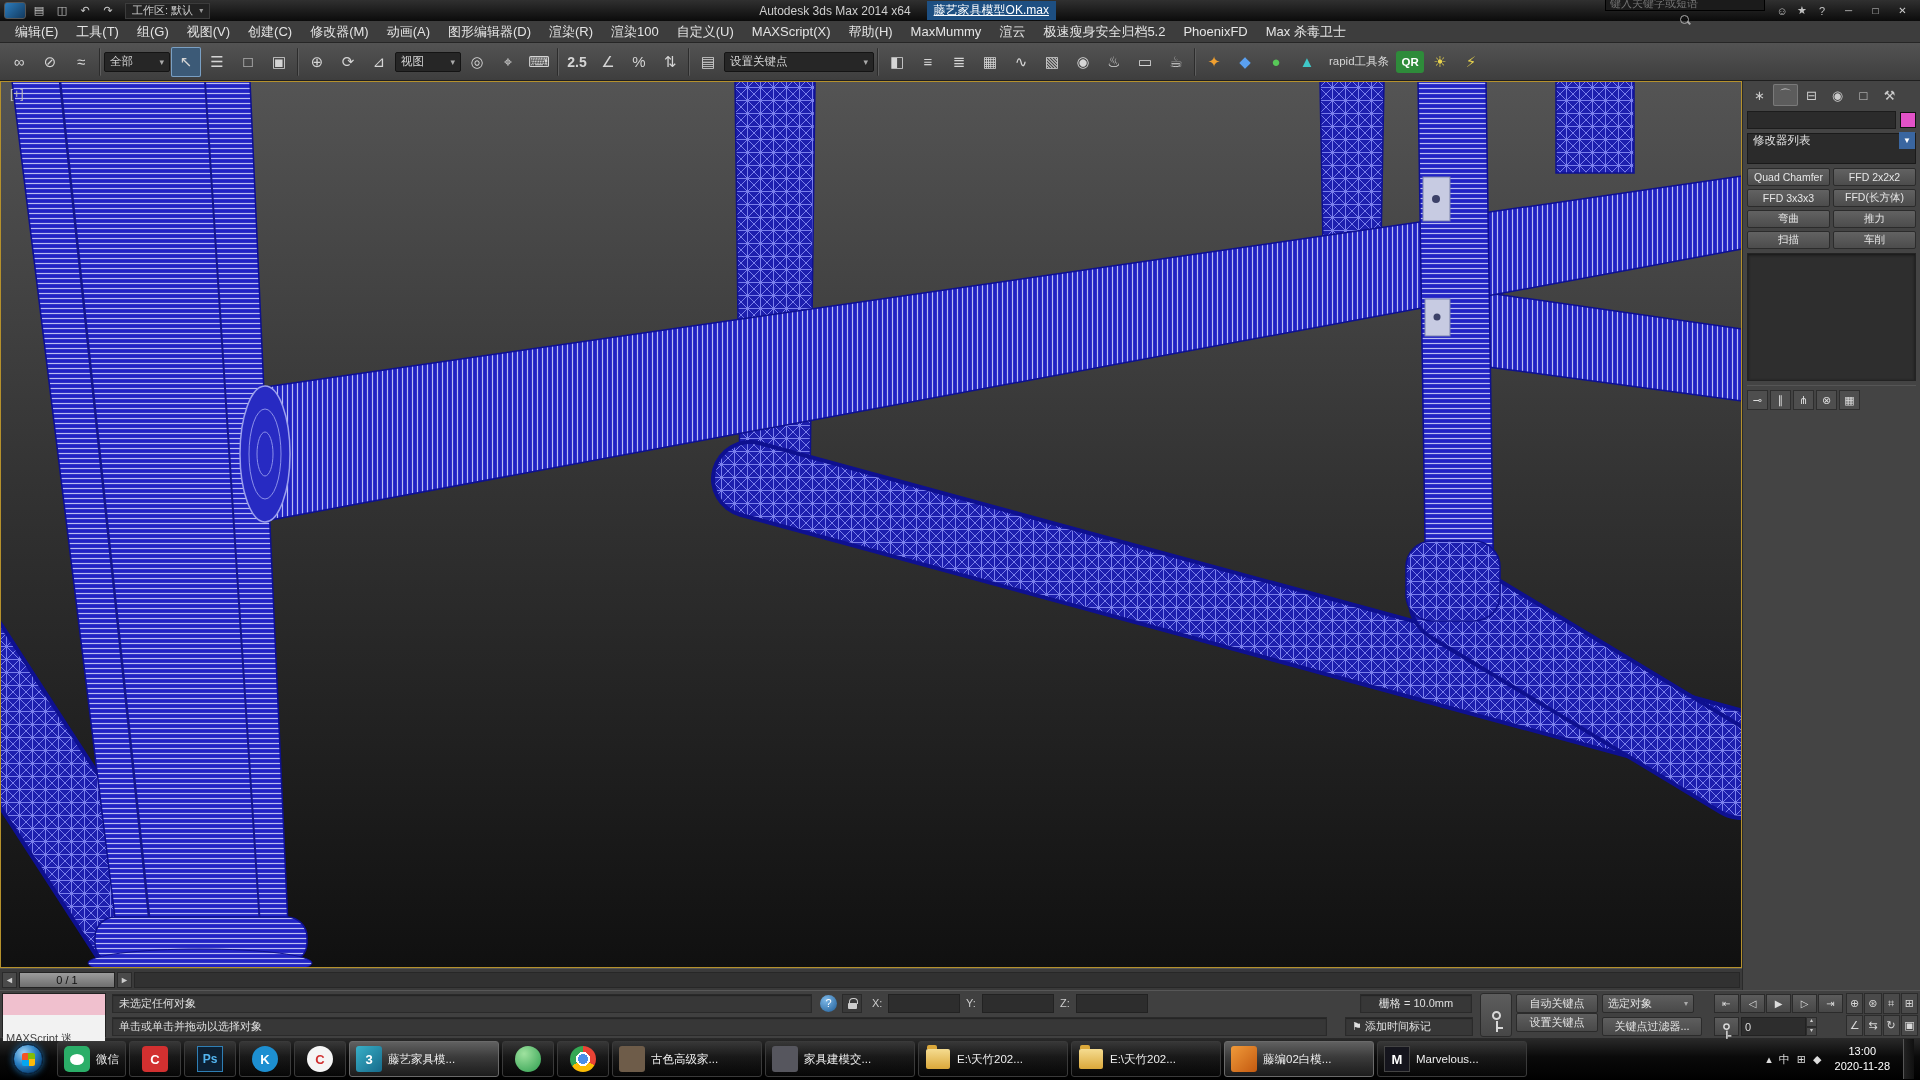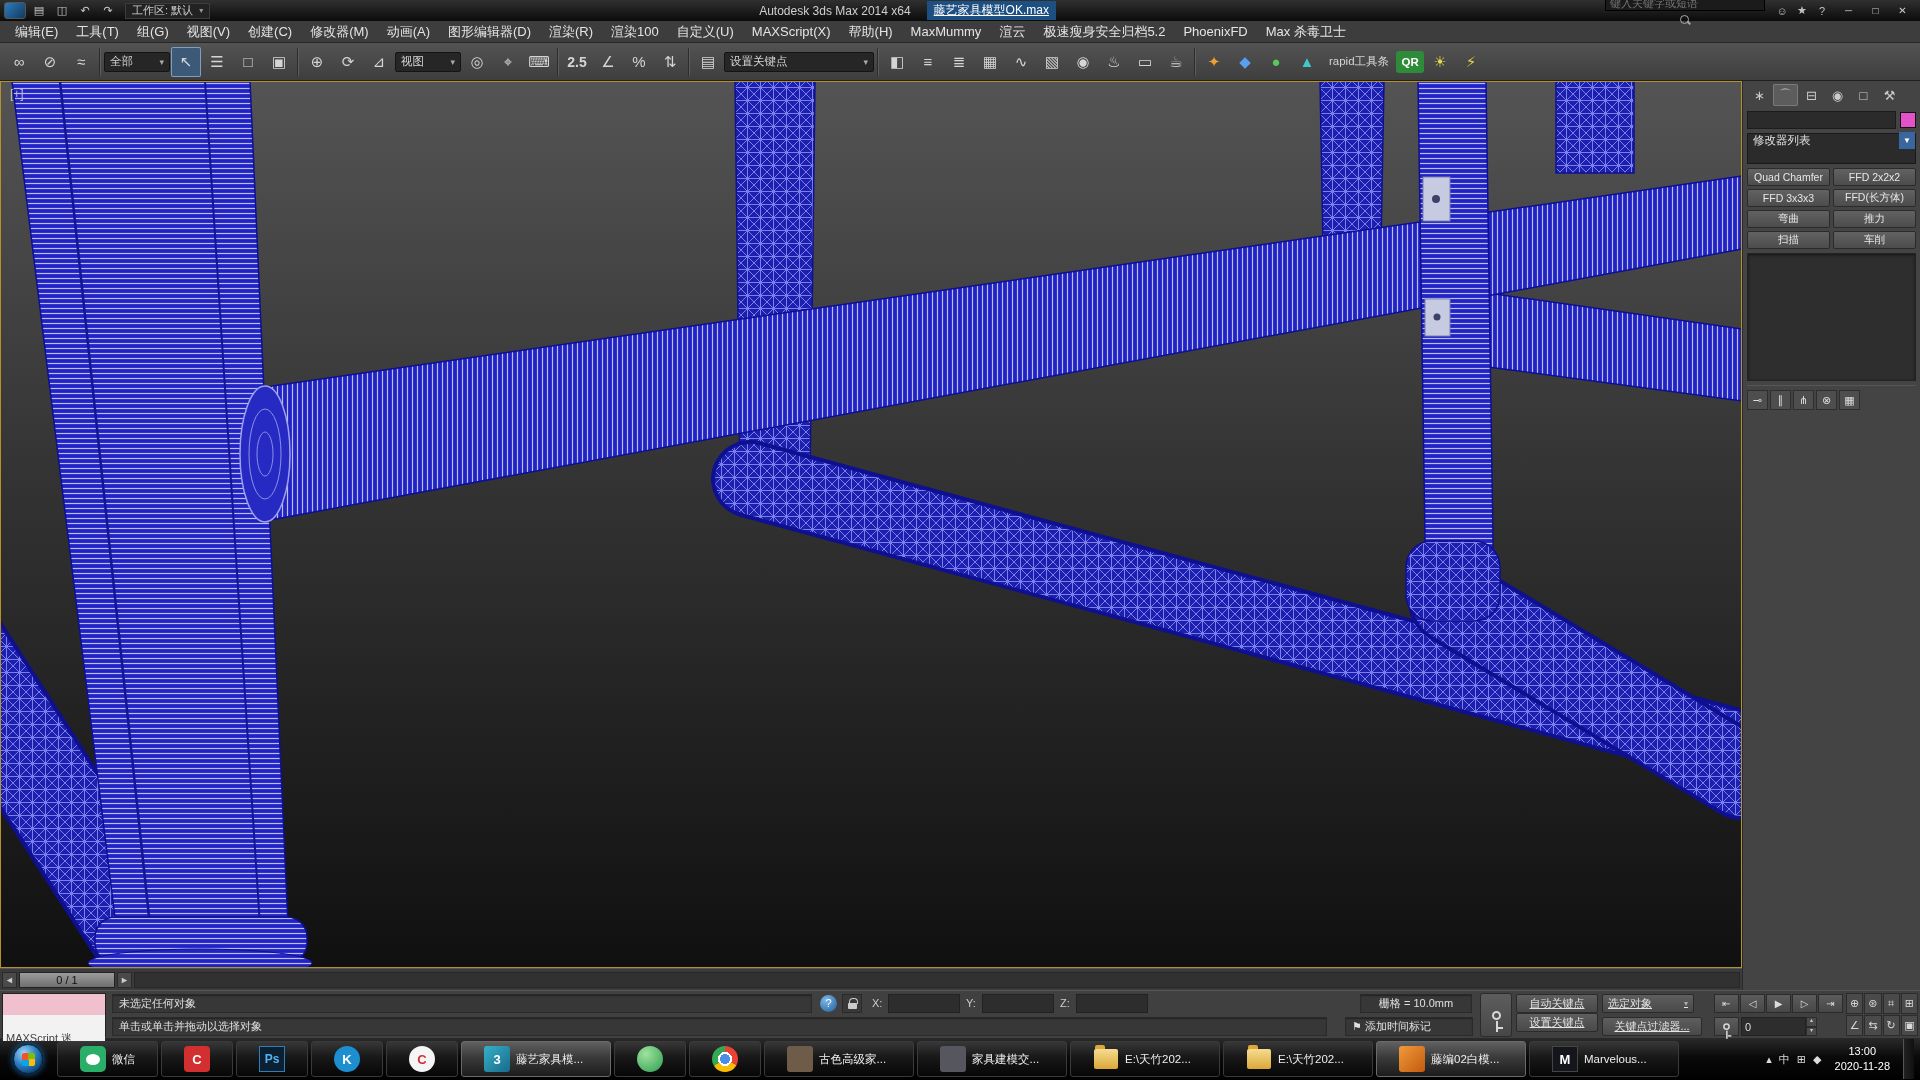--- a/index.html
+++ b/index.html
@@ -86,37 +86,37 @@
 .lock-box{position:absolute;left:842px;top:3px;width:20px;height:19px;background:#393939;border:1px solid #2a2a2a;display:flex;align-items:center;justify-content:center;}
 .lock-icon{width:9px;height:6px;background:#ccc;border-radius:1px;position:relative;margin-top:4px;}
 .lock-icon::before{content:"";position:absolute;left:1px;top:-5px;width:7px;height:5px;border:1.5px solid #ccc;border-bottom:none;border-radius:4px 4px 0 0;}
 .coord-label{position:absolute;top:6px;color:#ccc;}
 .coord-field{position:absolute;top:3px;width:72px;height:19px;background:#2d2d2d;border:1px solid #222;color:#ddd;font-size:11px;padding:0 3px;}
 .bigkey{position:absolute;left:1480px;top:2px;width:32px;height:44px;background:linear-gradient(#5d5d5d,#474747);border:1px solid #2b2b2b;border-radius:3px;display:flex;align-items:center;justify-content:center;}
 .key-shape{width:9px;height:9px;border:2px solid #d8d8d8;border-radius:50%;position:relative;display:inline-block;}
 .key-shape::after{content:"";position:absolute;left:2px;top:8px;width:2px;height:11px;background:#d8d8d8;}
 .key-shape::before{content:"";position:absolute;left:4px;top:14px;width:5px;height:2px;background:#d8d8d8;}
 .key-shape.small{transform:scale(.75);}
-.skbtn{position:absolute;height:19px;background:linear-gradient(#5e5e5e,#494949);border:1px solid #2b2b2b;border-radius:2px;color:#e4e4e4;font-size:11px;display:flex;align-items:center;justify-content:center;gap:5px;font-family:inherit;text-decoration:underline;}
+.skbtn{position:absolute;height:19px;background:linear-gradient(#5e5e5e,#494949);border:1px solid #2b2b2b;border-radius:2px;color:#e4e4e4;font-size:11px;display:flex;align-items:center;justify-content:center;gap:5px;font-family:inherit;}
 .playback{position:absolute;left:1714px;top:3px;display:flex;gap:1px;}
 .pbtn{width:25px;height:19px;background:linear-gradient(#5c5c5c,#474747);border:1px solid #2b2b2b;color:#ddd;font-size:10px;display:flex;align-items:center;justify-content:center;}
 .keytoggle{position:absolute;left:1714px;top:26px;width:25px;height:19px;background:linear-gradient(#5c5c5c,#474747);border:1px solid #2b2b2b;display:flex;align-items:center;justify-content:center;}
 .frame-wrap{position:absolute;left:1741px;top:26px;width:76px;height:19px;display:flex;}
 .frame-input{flex:1;background:#2d2d2d;border:1px solid #222;color:#ddd;padding:0 3px;font-size:11px;min-width:0;}
 .spin{width:11px;display:flex;flex-direction:column;}
 .spin span{flex:1;font-size:6px;line-height:5px;background:#4a4a4a;border:1px solid #2c2c2c;color:#ccc;text-align:center;}
 .navcluster{position:absolute;left:1846px;top:2px;width:72px;display:grid;grid-template-columns:repeat(4,1fr);gap:1px;}
 .nav-btn{height:21px;background:#4a4a4a;border:1px solid #2c2c2c;color:#d8d8d8;font-size:11px;display:flex;align-items:center;justify-content:center;}
 
 
 .taskbar{height:42px;background:linear-gradient(#2a2a2a,#0a0a0a 45%,#000);display:flex;align-items:center;padding:0 2px;gap:3px;}
 .start-btn{width:52px;height:40px;display:flex;align-items:center;justify-content:center;background:none;border:none;}
 .orb{width:30px;height:30px;border-radius:50%;background:radial-gradient(circle at 35% 28%,#9fd4f7,#2a7fc2 45%,#0b3e6e 82%);border:1px solid #0a2c4e;box-shadow:0 0 7px #1a6aa8;display:flex;align-items:center;justify-content:center;}
 .flag{width:13px;height:13px;border-radius:2px;background:conic-gradient(#81bc06 0 25%,#ffba08 0 50%,#05a6f0 0 75%,#f35325 0);}
-.tb-btn{height:36px;min-width:52px;display:flex;align-items:center;justify-content:center;gap:6px;background:linear-gradient(rgba(255,255,255,.09),rgba(255,255,255,.02));border:1px solid #3a3a3a;border-radius:3px;padding:0 22px;color:#eee;font-size:11.5px;font-family:inherit;}
+.tb-btn{height:36px;min-width:52px;display:flex;align-items:center;justify-content:center;gap:6px;background:linear-gradient(rgba(255,255,255,.09),rgba(255,255,255,.02));border:1px solid #3a3a3a;border-radius:3px;padding:0 6px;color:#eee;font-size:11.5px;font-family:inherit;}
 .tb-btn.task{width:150px;justify-content:flex-start;}
 .tb-btn.active{background:linear-gradient(rgba(255,255,255,.28),rgba(255,255,255,.1));border-color:#6a6a6a;}
 .tb-btn .lbl{overflow:hidden;white-space:nowrap;}
 .tb-btn .lbl:empty{display:none;}
 .ico{width:26px;height:26px;display:flex;align-items:center;justify-content:center;font-weight:bold;font-size:13px;flex:none;color:#fff;}
 .icoWx{background:#2bae68;border-radius:5px;}
 .icoWx::after{content:"";width:14px;height:11px;background:#fff;border-radius:50%;}
 .icoC{background:#d23030;border-radius:4px;}
 .icoPs{background:#0c2033;border:1px solid #2f7fb5;color:#53b5f0;font-size:12px;}
 .icoK{background:#1d8fd1;border-radius:50%;}

